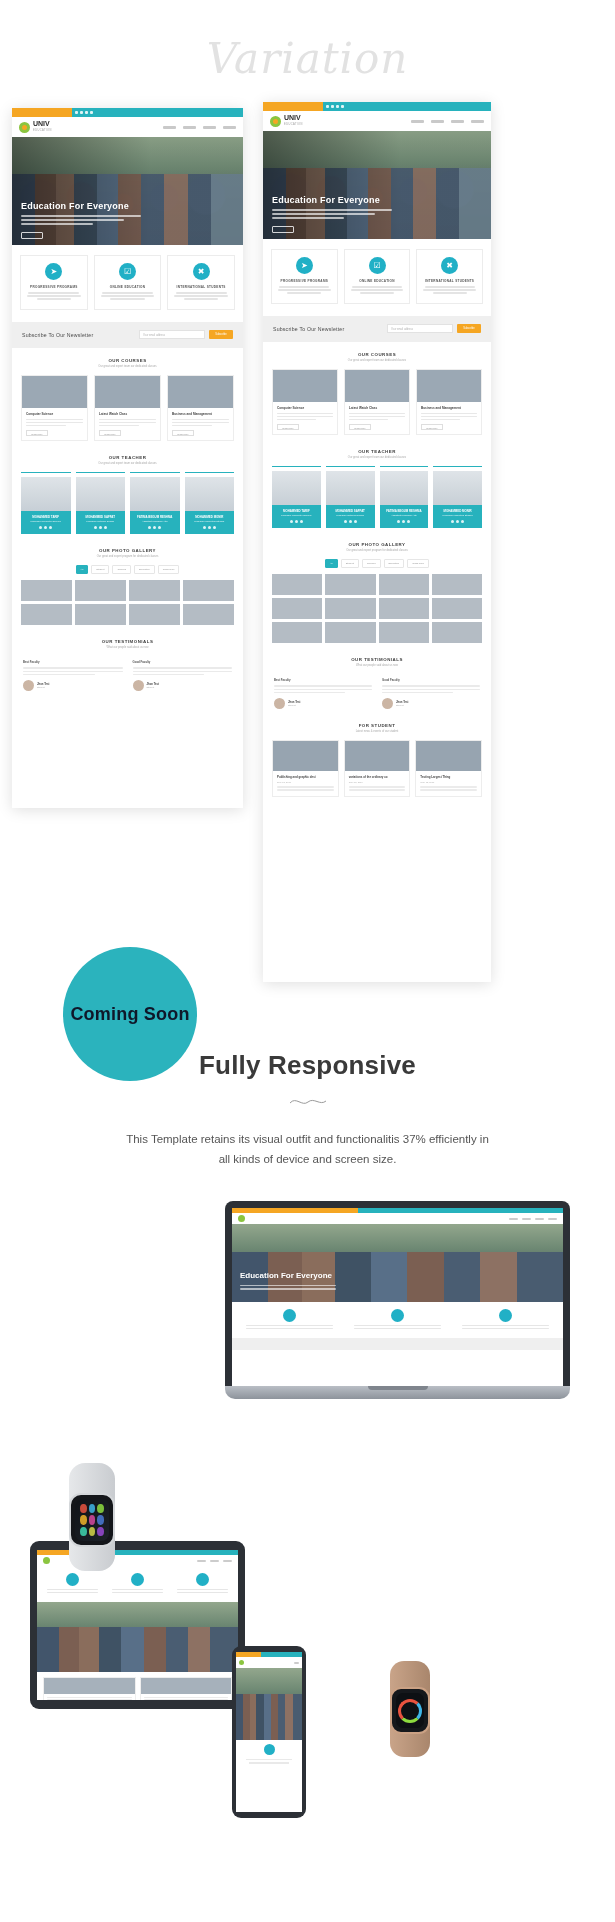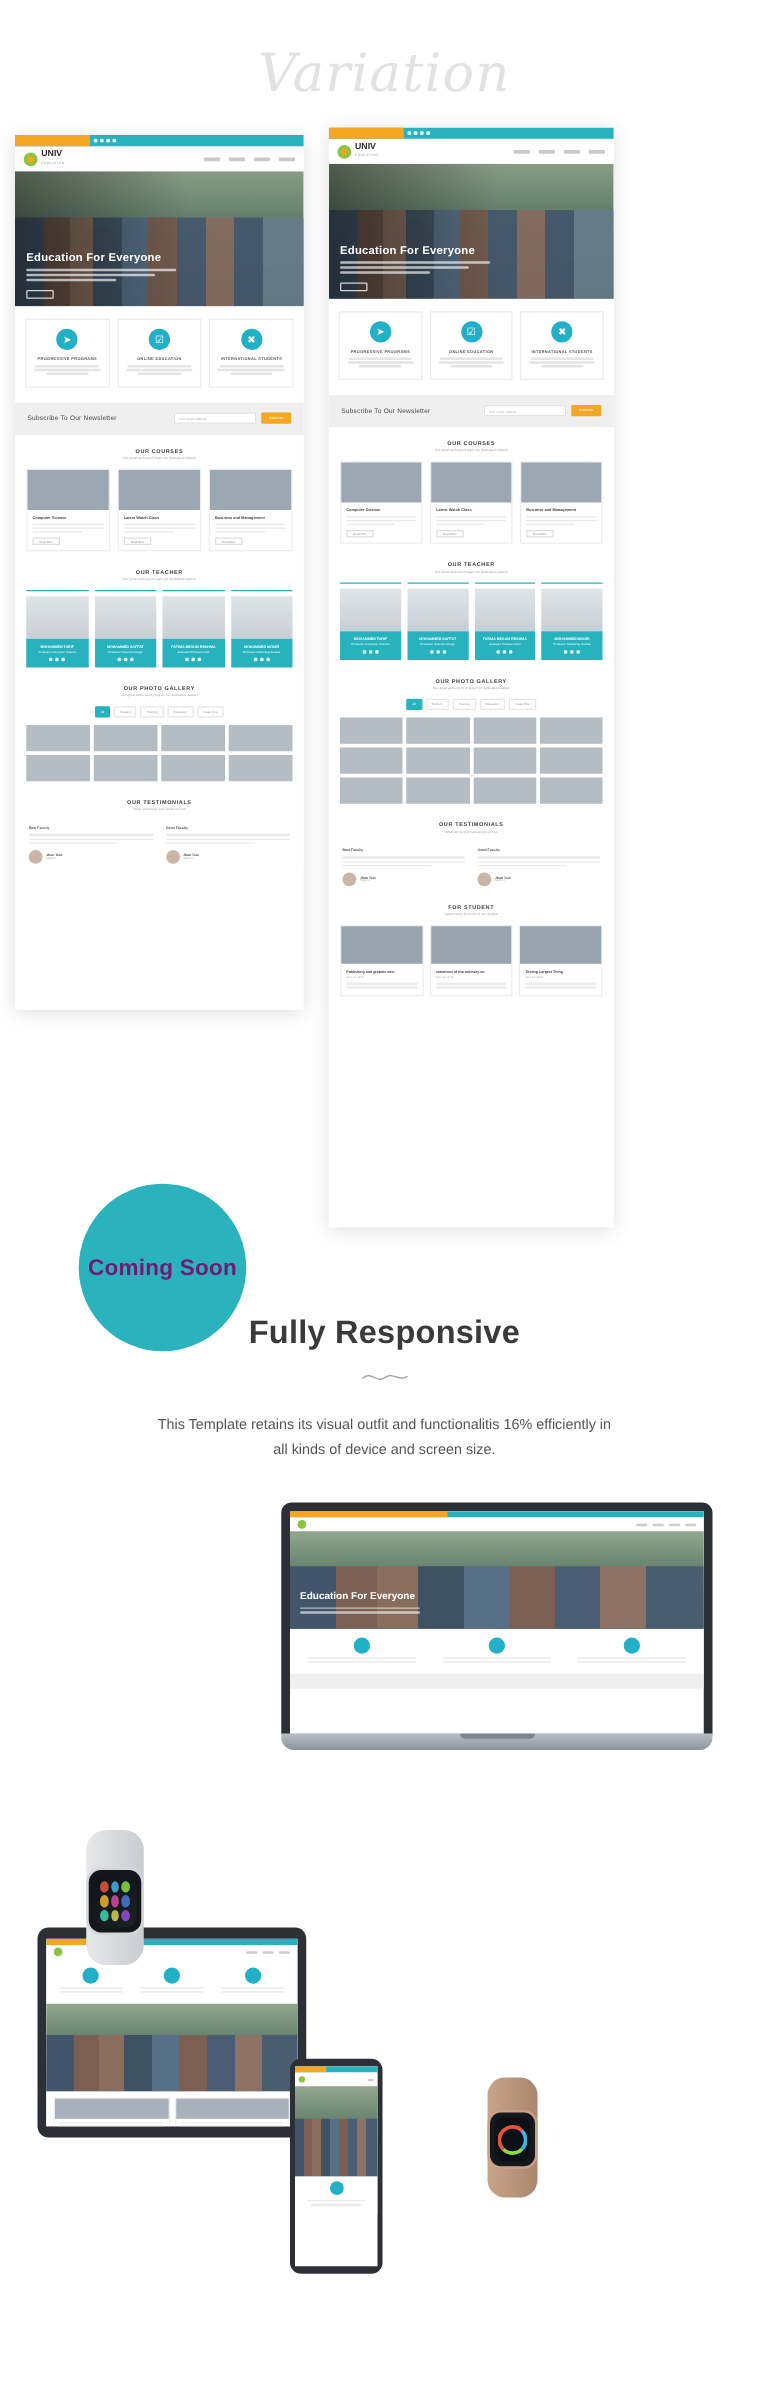--- a/index.html
+++ b/index.html
@@ -130,21 +130,21 @@
   .bcard { flex: 1; border: 1px solid #ededed; }
   .bthumb { height: 30px; background: #97a4b0; }
   .bbody { padding: 4px; }
   .bbody .bt { font-size: 2.9px; color: #444; margin-bottom: 2px; font-weight: bold; }
   .bmeta { font-size: 2.2px; color: #b0b0b0; margin-bottom: 3px; }
   .bbody i { display: block; height: 1.4px; background: #ebebeb; margin-bottom: 1.5px; border-radius: 1px; }
 
   
   .coming {
     position: absolute; left: 63px; top: 847px; width: 134px; height: 134px;
-    border-radius: 50%; background: #2bb3bd; color: #701a75;
+    border-radius: 50%; background: #2bb3bd; color: #0f172a;
     display: flex; align-items: center; justify-content: center;
     font-size: 18px; font-weight: bold; letter-spacing: .2px;
   }
 
   
   .resp { padding: 30px 0 0; text-align: center; }
   .resp h1 { font-size: 26px; color: #3a3a3a; font-weight: bold; letter-spacing: .2px; }
   .squig { margin: 16px auto 18px; width: 40px; height: 10px; }
   .resp p { font-size: 11.5px; line-height: 20px; color: #555; width: 370px; margin: 0 auto; }
 
@@ -719,21 +719,21 @@
   </div>
 
   <div class="coming">Coming Soon</div>
 </div>
 
 <div class="resp">
   <h1>Fully Responsive</h1>
   <svg class="squig" viewBox="0 0 40 10">
     <path d="M2 6 C 8 -1, 14 10, 20 5 C 26 0, 32 9, 38 4" fill="none" stroke="#9a9a9a" stroke-width="1"></path>
   </svg>
-  <p>This Template retains its visual outfit and functionalitis 16% efficiently in all kinds of device and screen size.</p>
+  <p>This Template retains its visual outfit and functionalitis 37% efficiently in all kinds of device and screen size.</p>
 </div>
 
 <div class="devices">
 
   <div class="dev laptop">
     <div class="lap-screen">
       <div class="lap-inner">
         <div class="mini-top orange"></div>
         <div class="mini-nav">
           <div class="mlogo"></div>

